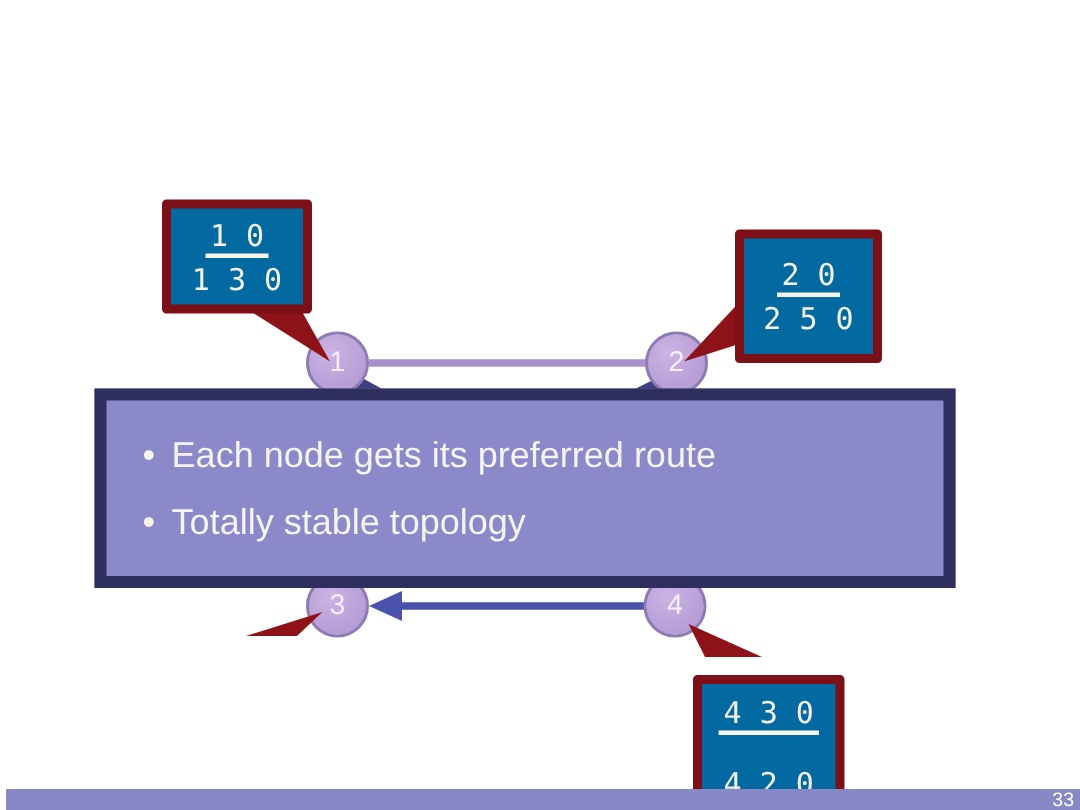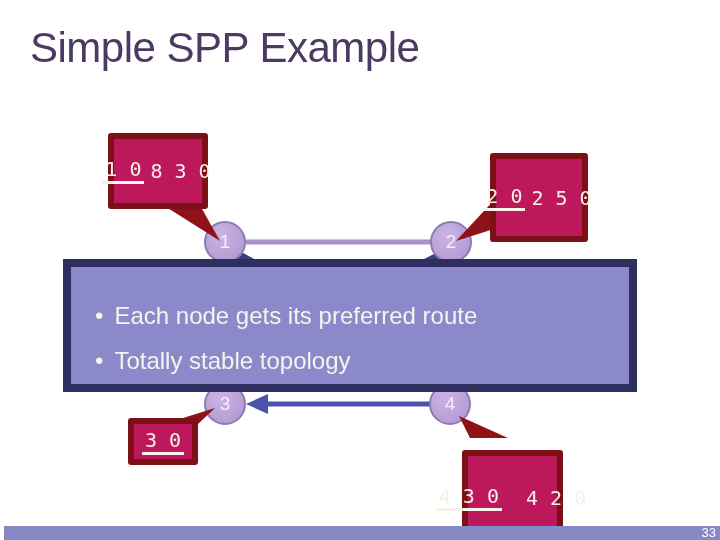--- a/index.html
+++ b/index.html
@@ -24,59 +24,58 @@
     display:flex;align-items:center;justify-content:center;
     color:#f3eefb;font-size:19px;
   }
   #node-1{left:204px;top:221px;}
   #node-2{left:430px;top:221px;}
   #node-3{left:204px;top:383px;}
   #node-4{left:429px;top:383px;}
   
   .rbox{
     position:absolute;z-index:4;box-sizing:border-box;
-    background:#be185d;border:6px solid #7d1016;border-radius:3px;
-    display:flex;flex-direction:row;align-items:center;justify-content:center;
+    background:#0369a1;border:6px solid #7d1016;border-radius:3px;
+    display:flex;flex-direction:column;align-items:center;justify-content:center;
     gap:3px;
   }
   #rbox-1{left:108px;top:133px;width:100px;height:76px;}
   #rbox-2{left:490px;top:153px;width:98px;height:89px;text-align:right;}
   #rbox-3{left:128px;top:418px;width:70px;height:47px;}
   #rbox-4{left:462px;top:450px;width:101px;height:96px;gap:21px;}
   .route{
     font-family:"DejaVu Sans Mono",monospace;font-size:20px;line-height:22px;
     color:#f5f1e8;white-space:pre;padding:0 3px;
   }
   .route.preferred{border-bottom:3px solid #f7f3ea;padding-bottom:1px;}
   
   #overlay-box{
     position:absolute;z-index:5;left:63px;top:259px;width:574px;height:133px;
     box-sizing:border-box;background:#8b89c9;border:8px solid #2e2f5e;
   }
   .bullet-line{
     padding-left:24px;color:#f6f3ec;font-size:24px;line-height:45px;white-space:nowrap;
   }
-  .bullet-line:first-child{padding-top:26px;}
+  .bullet-line:first-child{padding-top:14px;}
   .bullet-dot{display:inline-block;margin-right:11px;}
   
   #bottom-bar{
     position:absolute;z-index:7;left:4px;bottom:0;width:720px;height:14px;
     background:#8689c6;
   }
   #page-number{
     position:absolute;right:8px;top:0;height:14px;line-height:14px;
     color:#ffffff;font-size:13px;
   }
 </style>
 </head>
 <body>
 
 <div id="slide">
 
-  <div id="title">Simple SPP Example</div>
 
   <svg id="svg-under" class="lyr" viewBox="0 0 720 540">
     <line x1="246" y1="242" x2="432" y2="242" stroke="#aa90cc" stroke-width="5"></line>
     <line x1="430" y1="404" x2="264" y2="404" stroke="#4a52ad" stroke-width="5"></line>
     <polygon points="246,404 268,394 268,414" fill="#4a52ad"></polygon>
     <polygon points="234,248 258,261 236,262" fill="#3c3f80"></polygon>
     <polygon points="420,261 444,249 442,262" fill="#3c3f80"></polygon>
   </svg>
 
   <div class="node" id="node-1">
@@ -94,28 +93,25 @@
 
   <svg id="svg-over" class="lyr" viewBox="0 0 720 540">
     <polygon points="155,200 197,200 220,241" fill="#8e1319"></polygon>
     <polygon points="497,197 497,228 456,241" fill="#8e1319"></polygon>
     <polygon points="164,424 198,424 215,408" fill="#8e1319"></polygon>
     <polygon points="470,438 508,438 459,416" fill="#8e1319"></polygon>
   </svg>
 
   <div class="rbox" id="rbox-1">
     <div class="route preferred">1 0</div>
-    <div class="route">8 3 0</div>
+    <div class="route">1 3 0</div>
   </div>
   <div class="rbox" id="rbox-2">
     <div class="route preferred">2 0</div>
     <div class="route">2 5 0</div>
-  </div>
-  <div class="rbox" id="rbox-3">
-    <div class="route preferred">3 0</div>
   </div>
   <div class="rbox" id="rbox-4">
     <div class="route preferred">4 3 0</div>
     <div class="route">4 2 0</div>
   </div>
 
   <div id="overlay-box">
     <div class="bullet-line">
       <span class="bullet-dot">•</span><span>Each node gets its preferred route</span>
     </div>

